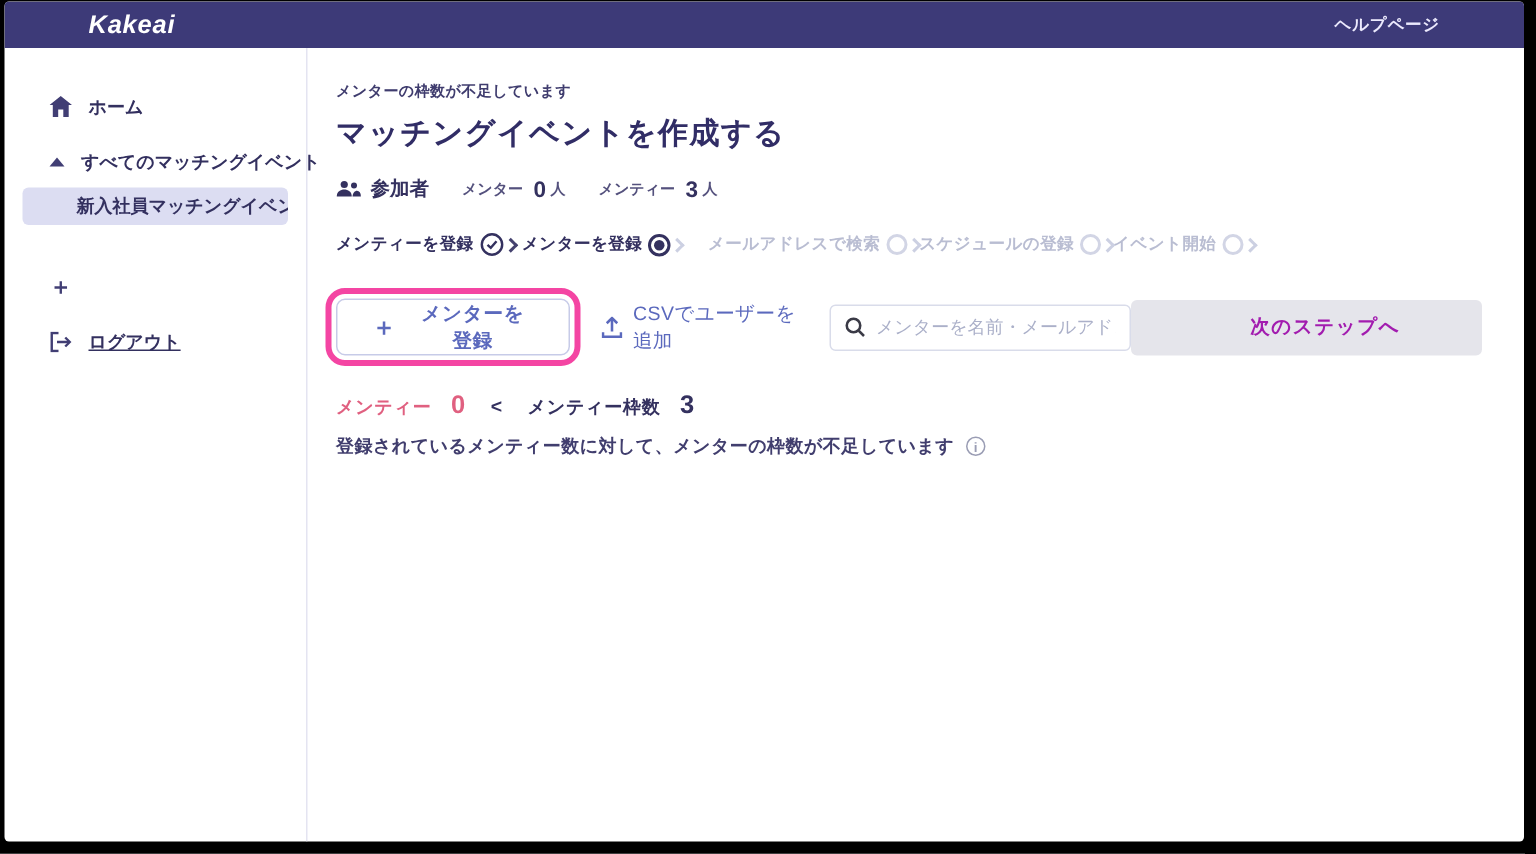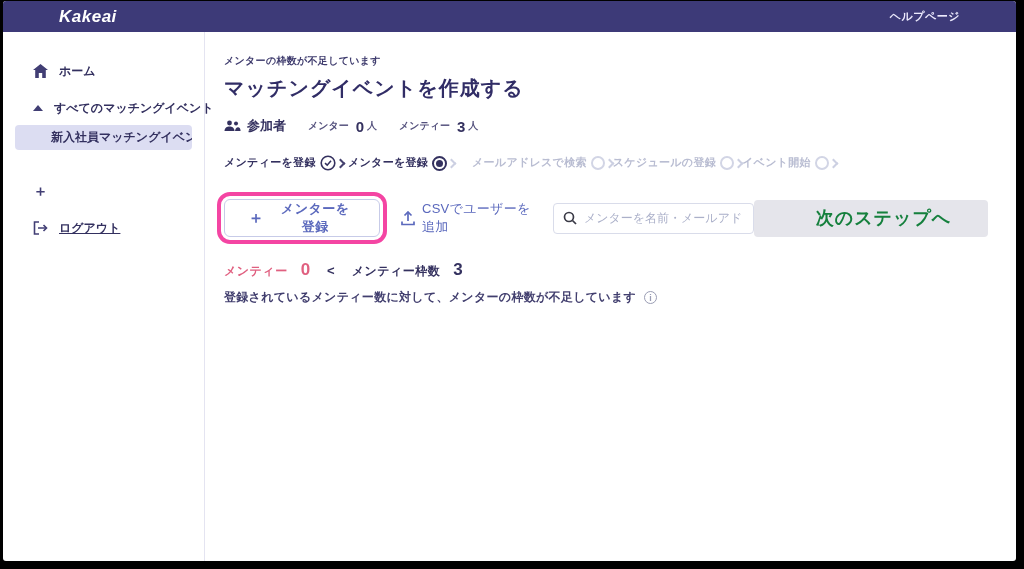--- a/index.html
+++ b/index.html
@@ -75,21 +75,21 @@
                   outline:4px solid #f445a3; outline-offset:3px; }
   .btn-register .plus { font-size:16px; font-weight:bold; }
   .csv-link { margin-left:21px; display:flex; align-items:center; gap:7px; color:#5b69bd;
               font-size:13px; font-weight:normal; letter-spacing:.3px; cursor:pointer; }
   .searchbox { margin-left:14px; width:225px; height:31px; border:1px solid #d9dcea;
                border-radius:4px; display:flex; align-items:center; padding:0 9px; gap:7px; background:#fff; }
   .searchbox input { border:none; outline:none; flex:1; font-size:12px; color:#34315f;
                      font-family:inherit; background:transparent; }
   .searchbox input::placeholder { color:#abb0c9; }
   .btn-next { margin-left:auto; height:37px; min-width:234px; background:#e5e5eb; border:none;
-              border-radius:4px; color:#15803d; font-size:18px; font-weight:bold;
+              border-radius:4px; color:#a21caf; font-size:13px; font-weight:bold;
               letter-spacing:1px; cursor:default;padding-left:25px; }
 
   
   .slots { margin-top:23px; display:flex; align-items:baseline; }
   .slot-label-mentor { font-size:12px; font-weight:bold; color:#e06080; letter-spacing:.5px; }
   .slot-num-mentor { font-size:17px; font-weight:bold; color:#e06080; margin-left:13px; }
   .slot-comparator { font-size:13px; font-weight:bold; color:#34315f; margin:0 17px; }
   .slot-label-mentee { font-size:12px; font-weight:bold; color:#34315f; letter-spacing:.5px; }
   .slot-num-mentee { font-size:17px; font-weight:bold; color:#34315f; margin-left:13px; }
   .warning { margin-top:9px; display:flex; align-items:center; gap:8px;

